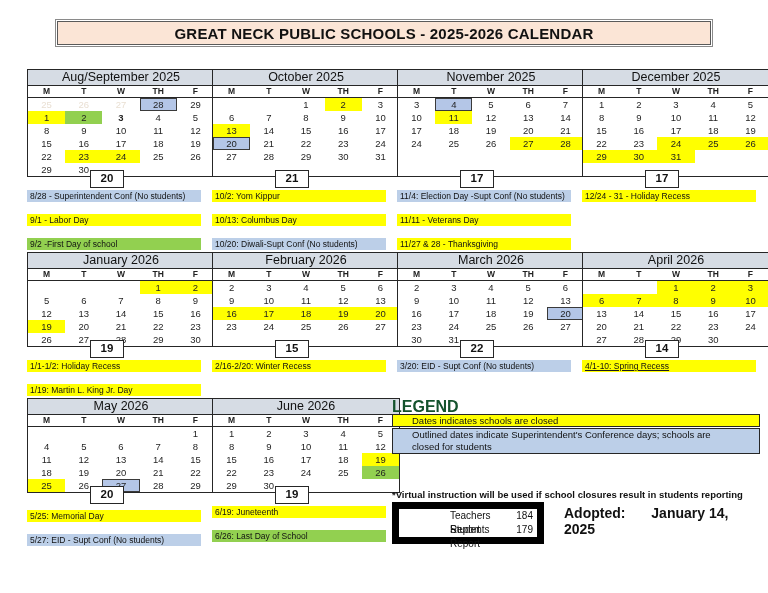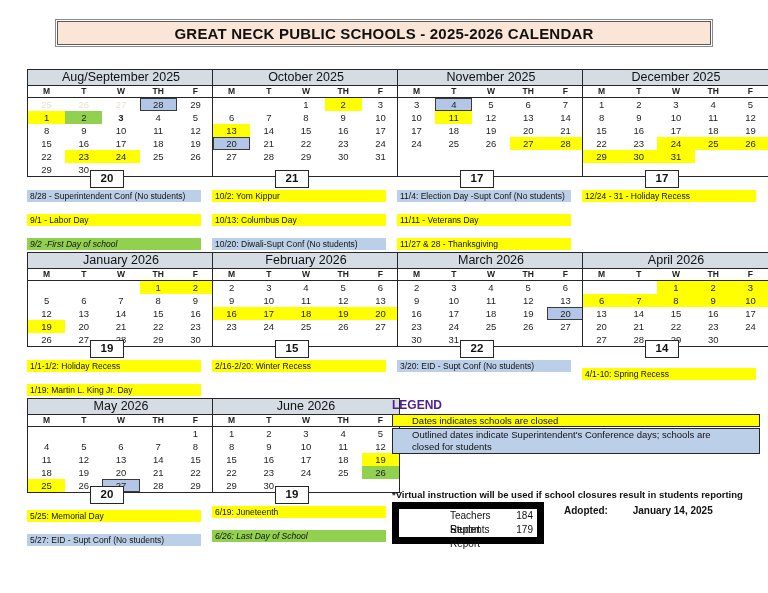--- a/index.html
+++ b/index.html
@@ -50,41 +50,41 @@
     border:1.5px solid #262626;background:#fff;z-index:3;
     text-align:center;line-height:15px;font-size:11.5px;font-weight:bold;color:#111;
   }
   .m-notes{position:absolute;left:0;width:176px;}
   .note{
     width:174px;height:12px;line-height:12px;margin-bottom:12px;
     padding-left:3px;box-sizing:border-box;
     font-size:8.5px;white-space:nowrap;color:#111;
   }
   .note-yellow{background:var(--yellow,#FFFF00);}
-  .note-green{background:var(--green,#92D050);font-style:italic;}
+  .note-green{background:var(--green,#92D050);}
   .note-blue{background:var(--note-blue,#BCCFE8);}
   
   .legend{position:absolute;left:392px;top:398px;width:368px;}
-  .legend-heading{font-size:12px;font-weight:bold;color:#4c1d95;height:16px;}
+  .legend-heading{font-size:16px;font-weight:bold;color:#14532d;height:16px;}
   .legend-item{
     width:368px;box-sizing:border-box;border:1px solid #262626;
     font-size:9.5px;line-height:12px;padding:0 19px;color:#111;margin-bottom:1px;
   }
   .legend-yellow{background:var(--yellow,#FFFF00);height:13px;}
   .legend-blue{background:var(--note-blue,#BCCFE8);min-height:26px;}
   .footnote{
     margin-top:34px;width:362px;font-size:9.5px;line-height:14px;color:#111;font-weight:bold;
   }
   .report-box{
     position:absolute;left:0;top:104px;width:152px;box-sizing:border-box;
     border:7px solid #000000;background:#fff;padding-left:47px;
   }
   .report-row{display:flex;justify-content:space-between;height:14px;line-height:14px;
     font-size:10px;padding:0 4px;color:#111;}
-  .adopted{position:absolute;left:172px;top:107px;font-size:10px;font-weight:bold;color:#111;}
+  .adopted{position:absolute;left:172px;top:107px;font-size:14px;font-weight:bold;color:#111;}
   .adopted-value{margin-left:22px;}
 </style>
 </head>
 <body>
 
 <div class="title-outer">
   <div class="title-inner">GREAT NECK PUBLIC SCHOOLS - 2025-2026 CALENDAR</div>
 </div>
 
 <div id="months">
@@ -521,21 +521,21 @@
         </div>
         <div class="m-week">
           <div class="m-cell">27</div>
           <div class="m-cell">28</div>
           <div class="m-cell">29</div>
           <div class="m-cell">30</div>
           <div class="m-cell"></div>
         </div>
       </div>
       <div class="m-count" style="top: 88px;">14</div>
-      <div class="m-notes" style="top: 116px;">
+      <div class="m-notes" style="top: 108px; text-decoration: underline;">
         <div class="note note-yellow">4/1-10: Spring Recess</div>
       </div>
     </div>
     <div class="month" style="left: 27px; top: 398px;">
       <div class="m-table">
         <div class="m-title">May 2026</div>
         <div class="m-dow">
           <span>M</span>
           <span>T</span>
           <span>W</span>

